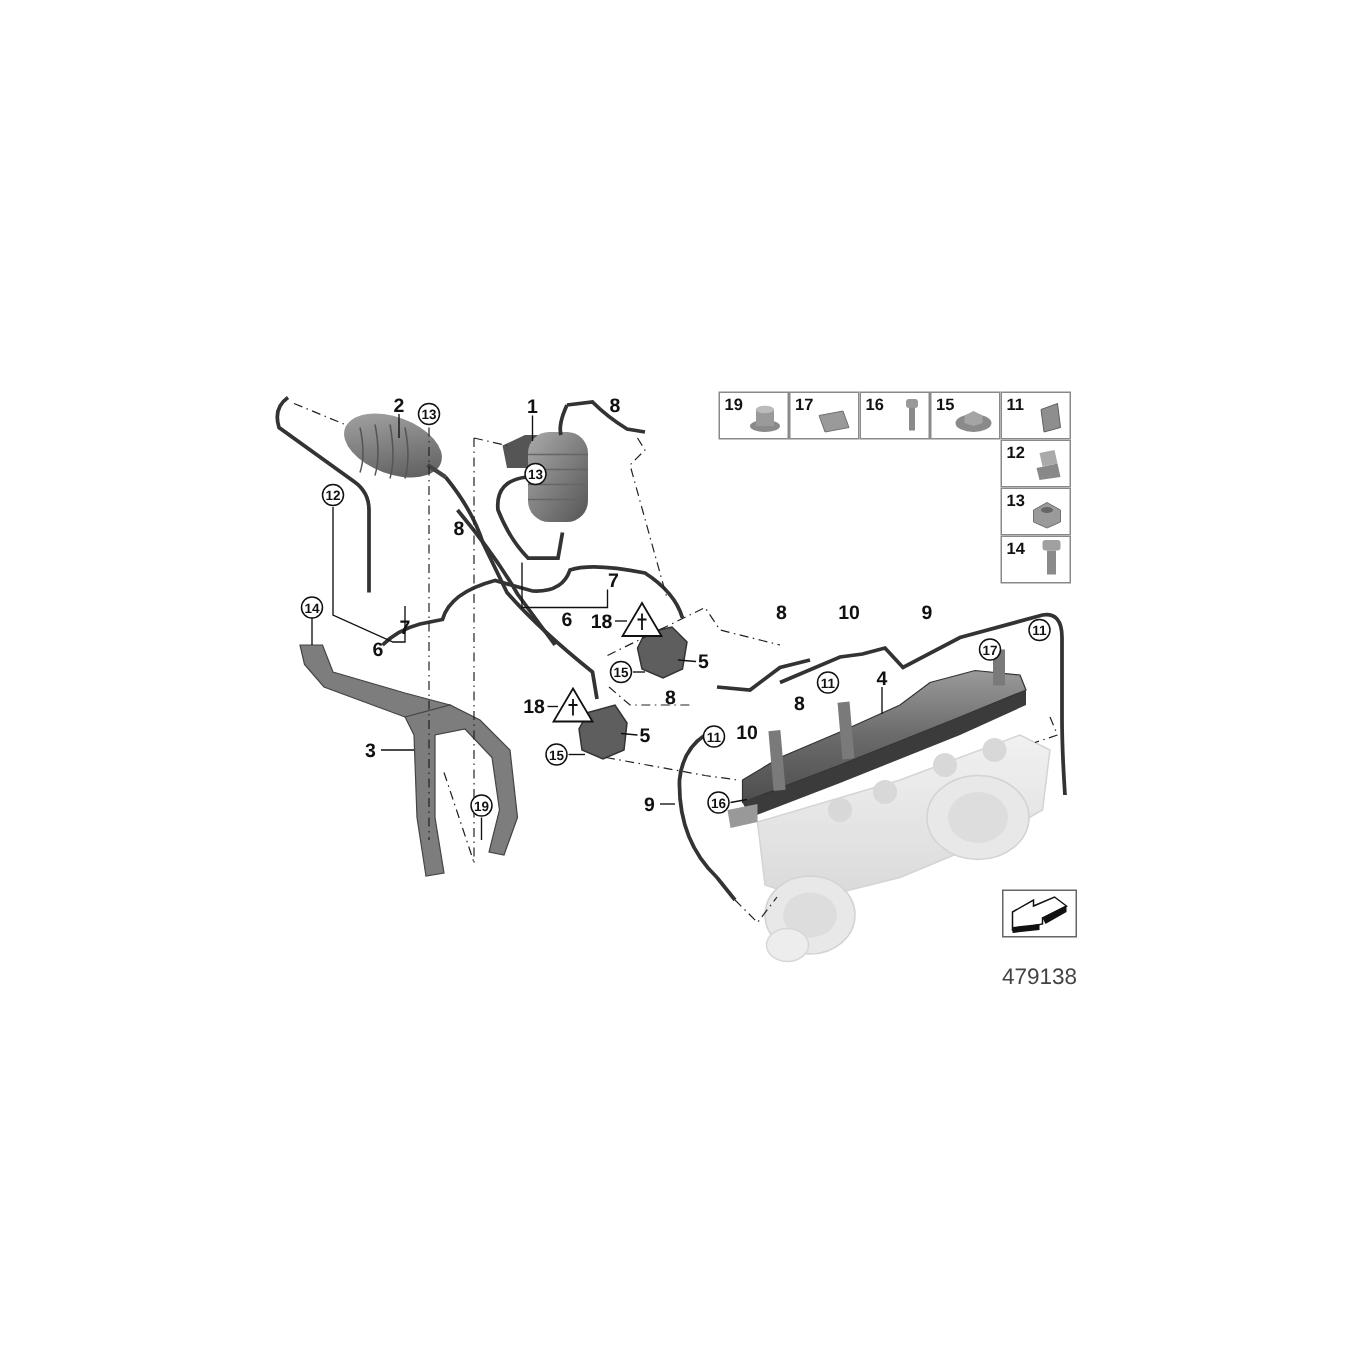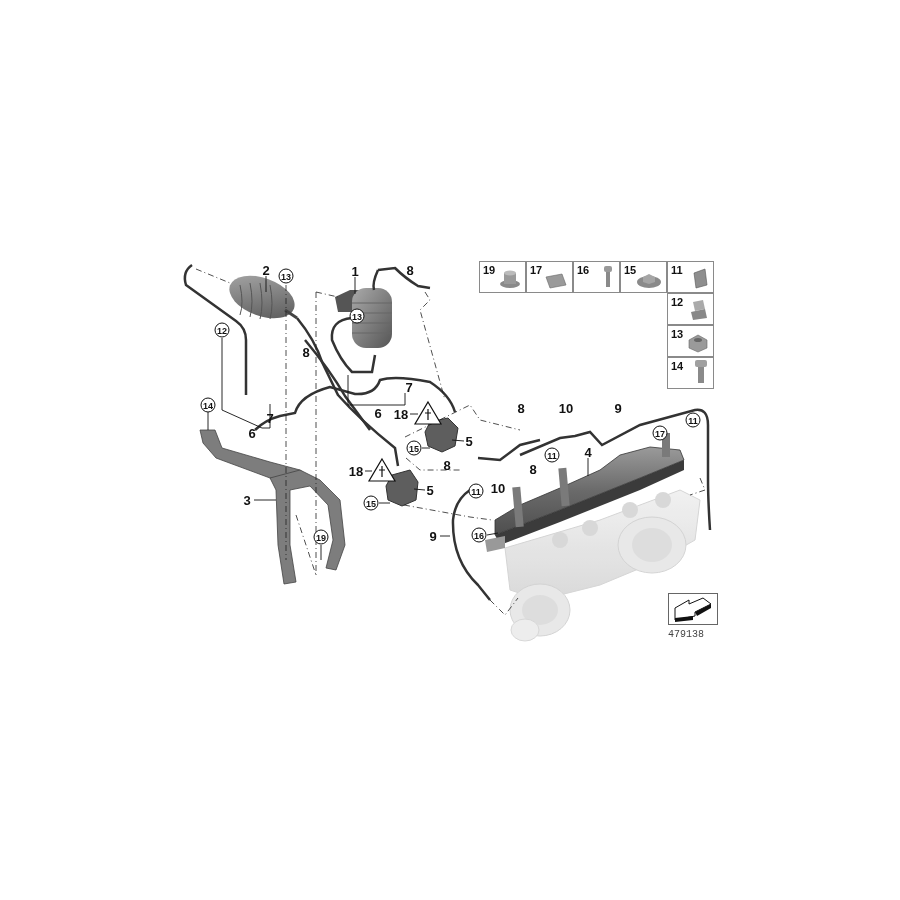--- a/index.html
+++ b/index.html
@@ -11,21 +11,21 @@
   .circ { position:absolute; width:15px; height:15px; border:1.3px solid #111;
           border-radius:50%; background:#fff; font-size:9px; font-weight:bold;
           display:flex; align-items:center; justify-content:center;
           transform:translate(-50%,-50%); color:#111; box-sizing:border-box; }
   .parts-grid { position:absolute; left:479px; top:261px; }
   .cell { position:absolute; width:47px; height:32px; border:1px solid #8a8a8a;
           box-sizing:border-box; background:#fff; }
   .cell .num { position:absolute; left:3px; top:2px; font-weight:bold;
                font-size:11px; color:#111; }
   .cell .ico { position:absolute; right:4px; bottom:3px; }
-  .catalog { position:absolute; left:668px; top:629px; font-size:10px; color:#444;font-family:Liberation Mono, monospace; }
+  .catalog { position:absolute; left:668px; top:643px; font-size:15px; color:#444; }
   .orient { position:absolute; left:668px; top:593px; width:50px; height:32px;
             border:1px solid #666; box-sizing:border-box; background:#fff; }
 </style>
 </head>
 <body>
 
 <div id="diagram">
 <svg width="900" height="900" viewBox="0 0 900 900">
   <defs>
     <linearGradient id="gDark" x1="0" y1="0" x2="0" y2="1">

